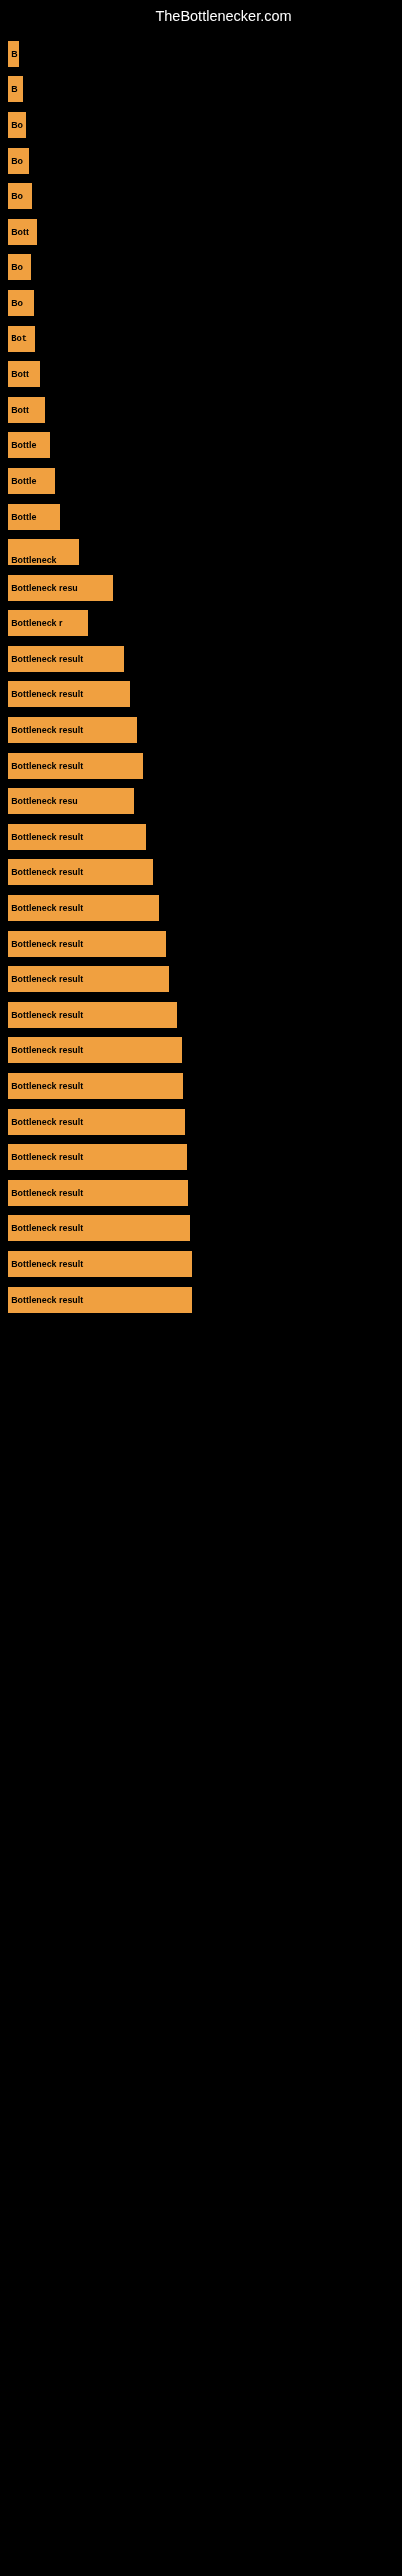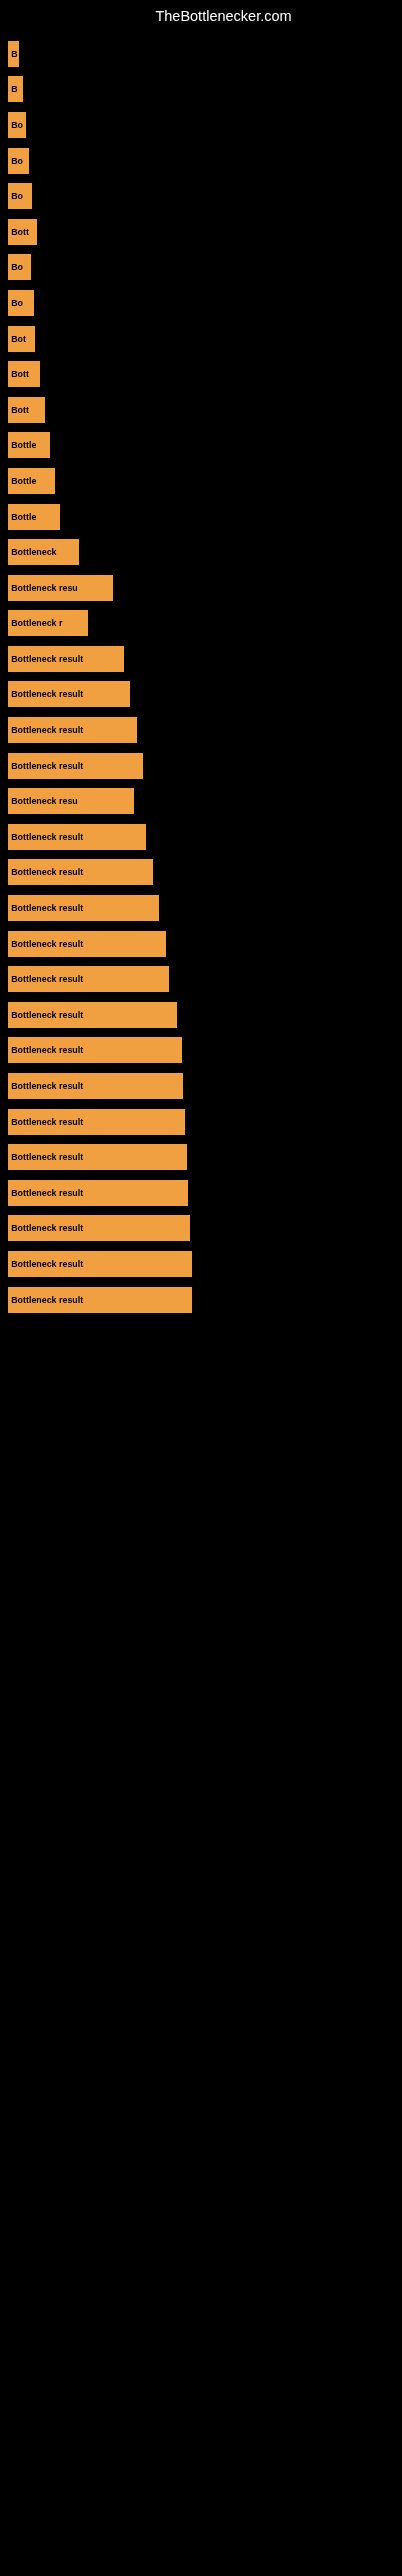--- a/index.html
+++ b/index.html
@@ -87,21 +87,21 @@
       <div class="bar" style="width: 22.5px;">
         <span class="bar-label">Bo</span>
       </div>
     </div>
     <div class="bar-row">
       <div class="bar" style="width: 26px;">
         <span class="bar-label">Bo</span>
       </div>
     </div>
     <div class="bar-row">
-      <div class="bar" style="width: 27px;">
+      <div class="bar" style="width: 27px; font-family: Liberation Mono, monospace;">
         <span class="bar-label">Bot</span>
       </div>
     </div>
     <div class="bar-row">
       <div class="bar" style="width: 32px;">
         <span class="bar-label">Bott</span>
       </div>
     </div>
     <div class="bar-row">
       <div class="bar" style="width: 37px;">
@@ -117,21 +117,21 @@
       <div class="bar" style="width: 47px;">
         <span class="bar-label">Bottle</span>
       </div>
     </div>
     <div class="bar-row">
       <div class="bar" style="width: 52px;">
         <span class="bar-label">Bottle</span>
       </div>
     </div>
     <div class="bar-row">
-      <div class="bar" style="width: 71px;">
+      <div class="bar" style="width: 71px; align-items: flex-end;">
         <span class="bar-label">Bottleneck</span>
       </div>
     </div>
     <div class="bar-row">
       <div class="bar" style="width: 105px;">
         <span class="bar-label">Bottleneck resu</span>
       </div>
     </div>
     <div class="bar-row">
       <div class="bar" style="width: 80px;">

